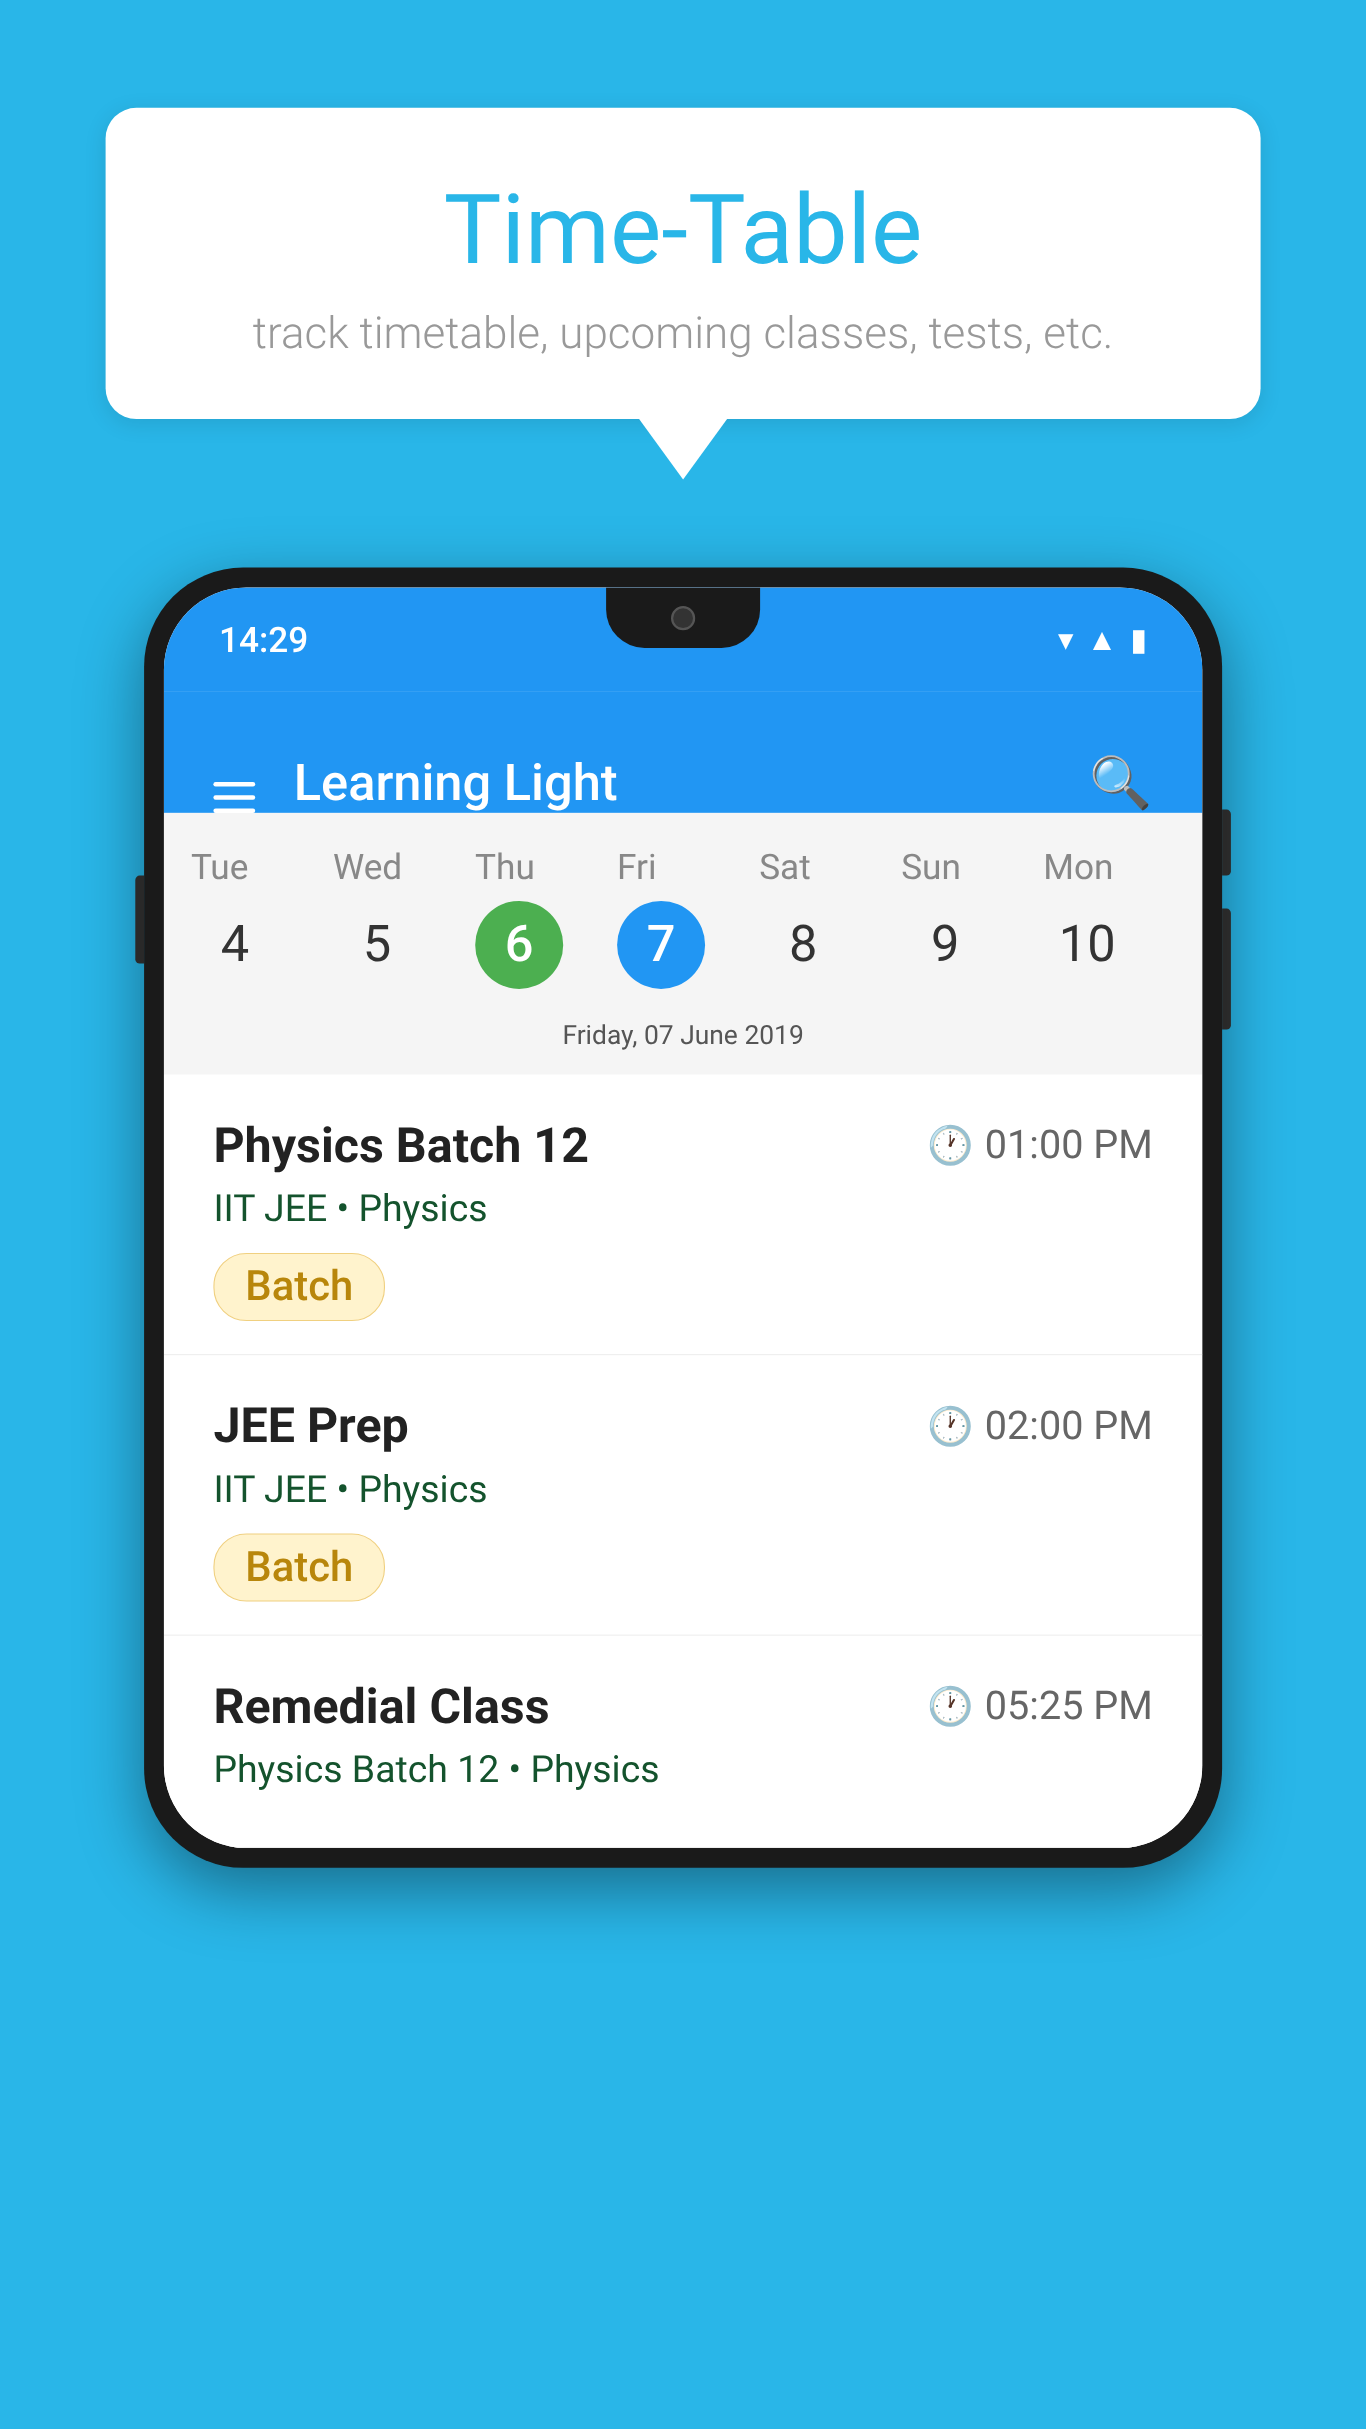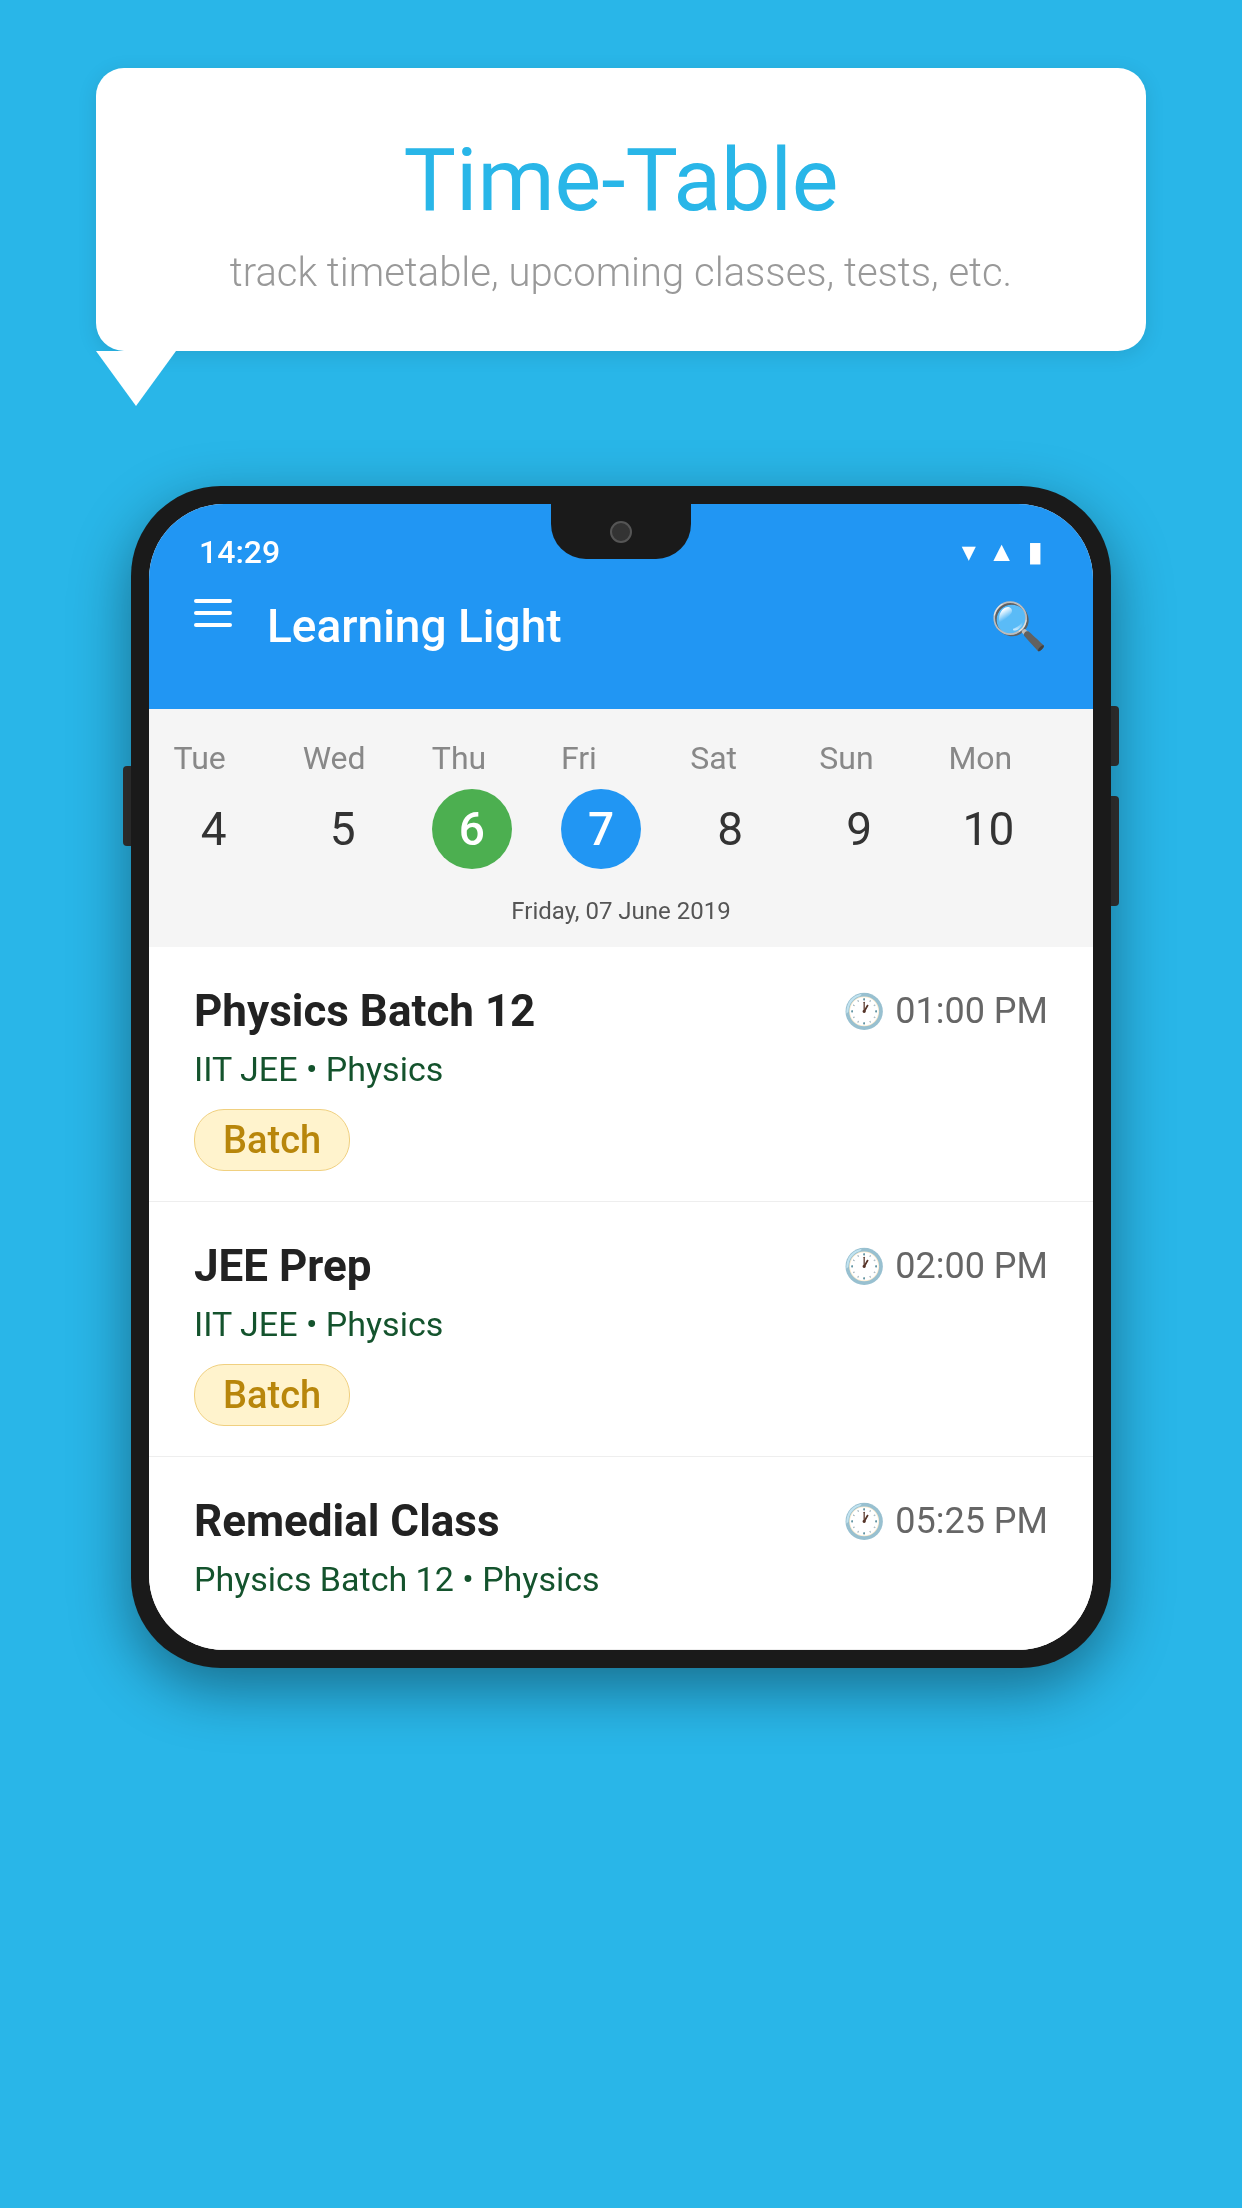--- a/index.html
+++ b/index.html
@@ -11,24 +11,24 @@
       background-color: #29b6e8;
       font-family: 'Roboto', Arial, sans-serif;
       display: flex;
       flex-direction: column;
       align-items: center;
       overflow: hidden;
     }
 
     
     .speech-bubble-container {
-      margin-top: 68px;
+      margin-top: 98px;
       display: flex;
       flex-direction: column;
-      align-items: flex-start;
+      align-items: center;
       width: 1050px;
     }
 
     .speech-bubble {
       background: white;
       border-radius: 28px;
       padding: 60px 80px 55px;
       text-align: center;
       width: 100%;
       box-shadow: 0 4px 20px rgba(0,0,0,0.1);
@@ -128,21 +128,21 @@
       background: #333;
       border-radius: 50%;
       border: 2px solid #555;
     }
 
     
     .app-bar {
       background: #2196f3;
       height: 110px;
       display: flex;
-      align-items: flex-start;
+      align-items: flex-end;
       padding: 0 45px;
       gap: 35px;
     }
 
     .hamburger-icon {
       color: white;
       font-size: 42px;
       cursor: pointer;
       display: flex;
       flex-direction: column;

